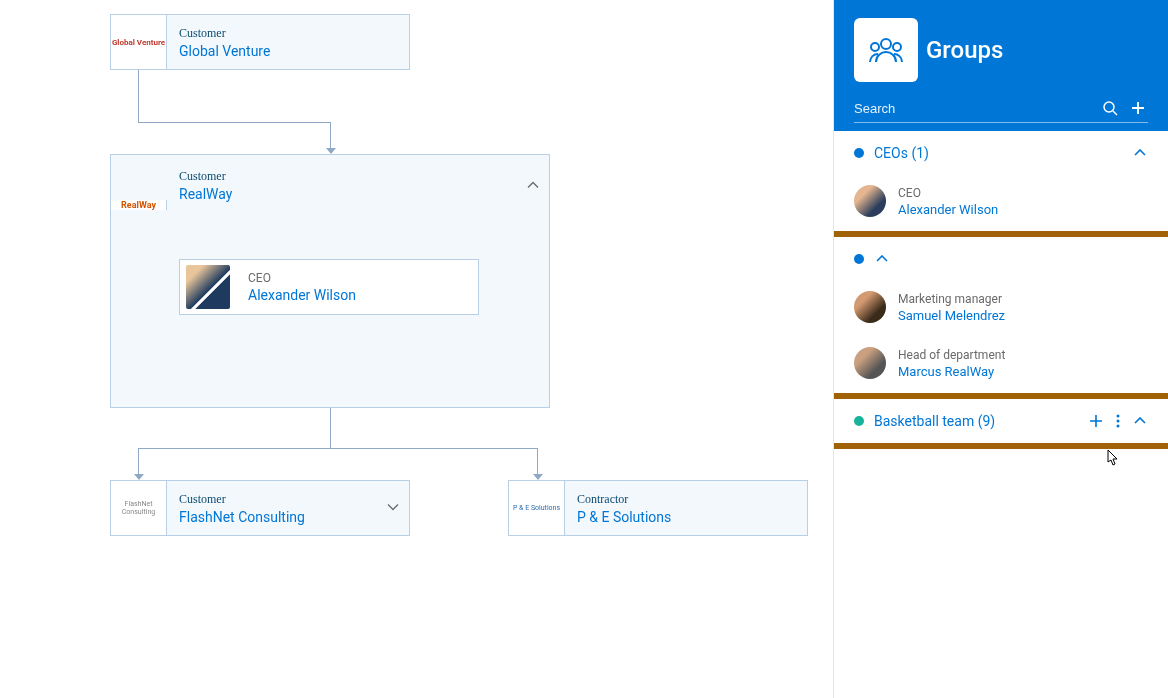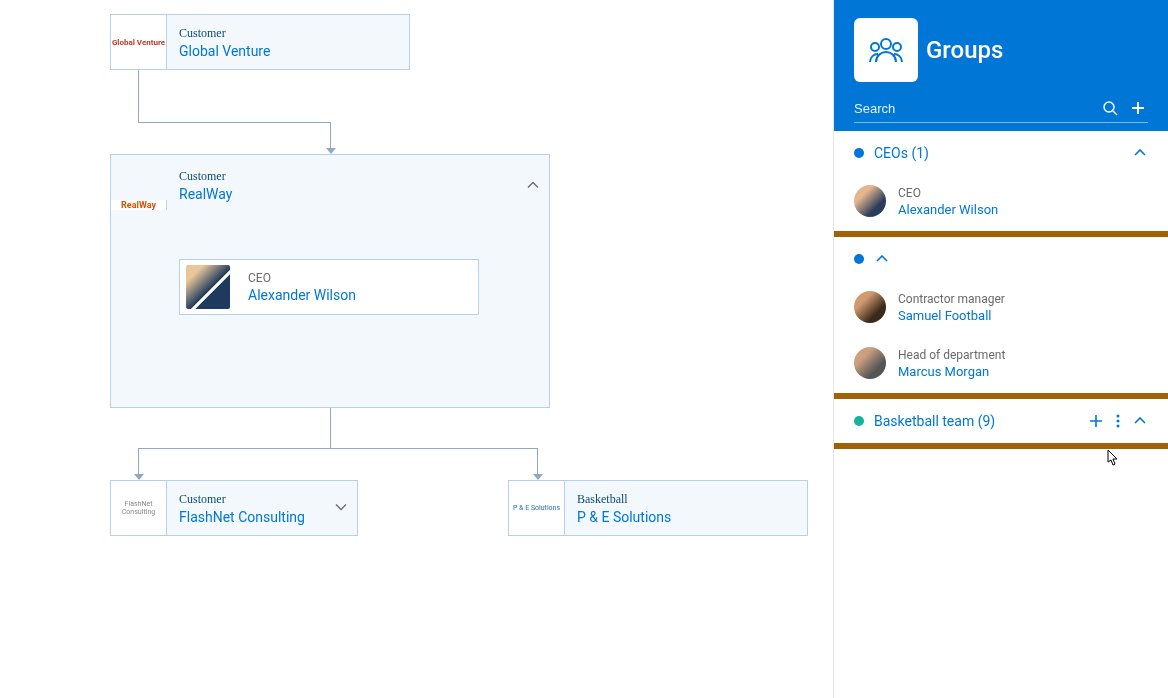--- a/index.html
+++ b/index.html
@@ -119,41 +119,41 @@
       </div>
     </div>
 
     <div class="line" style="left:330px; top:408px; width:1px; height:40px;"></div>
     <div class="line" style="left:138px; top:448px; width:400px; height:1px;"></div>
     <div class="line" style="left:138px; top:448px; width:1px; height:30px;"></div>
     <div class="line" style="left:537px; top:448px; width:1px; height:30px;"></div>
     <div class="arrowhead" style="left:134px; top:474px; border-left:5px solid transparent; border-right:5px solid transparent; border-top:6px solid #8fa8c4;"></div>
     <div class="arrowhead" style="left:533px; top:474px; border-left:5px solid transparent; border-right:5px solid transparent; border-top:6px solid #8fa8c4;"></div>
 
-    <div class="node" style="left:110px; top:480px; width:248px; height:56px;">
+    <div class="node" style="left:110px; top:480px; width:300px; height:56px;">
       <div class="node-logo">
           <span class="logo-flashnet">FlashNet Consulting</span>
         </div>
       <div class="node-body">
         <div class="node-type">Customer</div>
         <div class="node-title">FlashNet Consulting</div>
         <span class="node-expand">
           <svg width="12" height="8" viewBox="0 0 12 8">
               <path d="M1 1 L6 6 L11 1" stroke="#6a6a6a" stroke-width="1.3" fill="none"></path>
             </svg>
         </span>
       </div>
     </div>
 
     <div class="node" style="left:508px; top:480px; width:300px; height:56px;">
       <div class="node-logo">
           <span class="logo-pe">P &amp; E Solutions</span>
         </div>
       <div class="node-body">
-        <div class="node-type">Basketball</div>
+        <div class="node-type">Contractor</div>
         <div class="node-title">P &amp; E Solutions</div>
       </div>
     </div>
 
   </div>
 
   <div class="sidebar">
     <div class="sb-header">
       <div class="sb-title-row">
         <div class="sb-icon-box">
@@ -210,29 +210,29 @@
               <span class="group-chevron">
                 <svg width="12" height="8" viewBox="0 0 12 8">
                   <path d="M1 6 L6 1 L11 6" stroke="#0076d6" stroke-width="1.6" fill="none"></path>
                 </svg>
               </span>
             </span>
           </div>
           <div class="member">
             <div class="member-avatar av-2"></div>
             <div class="member-text">
-              <div class="member-role">Contractor manager</div>
-              <div class="member-name">Samuel Football</div>
+              <div class="member-role">Marketing manager</div>
+              <div class="member-name">Samuel Melendrez</div>
             </div>
           </div>
           <div class="member">
             <div class="member-avatar av-3"></div>
             <div class="member-text">
               <div class="member-role">Head of department</div>
-              <div class="member-name">Marcus Morgan</div>
+              <div class="member-name">Marcus RealWay</div>
             </div>
           </div>
         </div>
         <div class="group">
           <div class="group-header">
             <span class="group-dot" style="background: rgb(23, 179, 155);"></span>
             <span class="group-label">Basketball team (9)</span>
             <span class="group-actions">
               <span class="group-add">
                 <svg width="14" height="14" viewBox="0 0 14 14" stroke="#0076d6" stroke-width="1.6">

